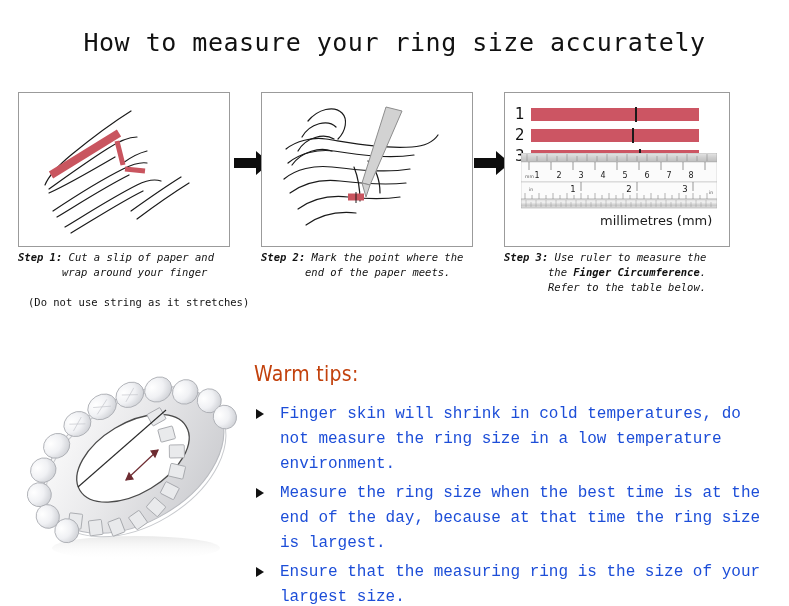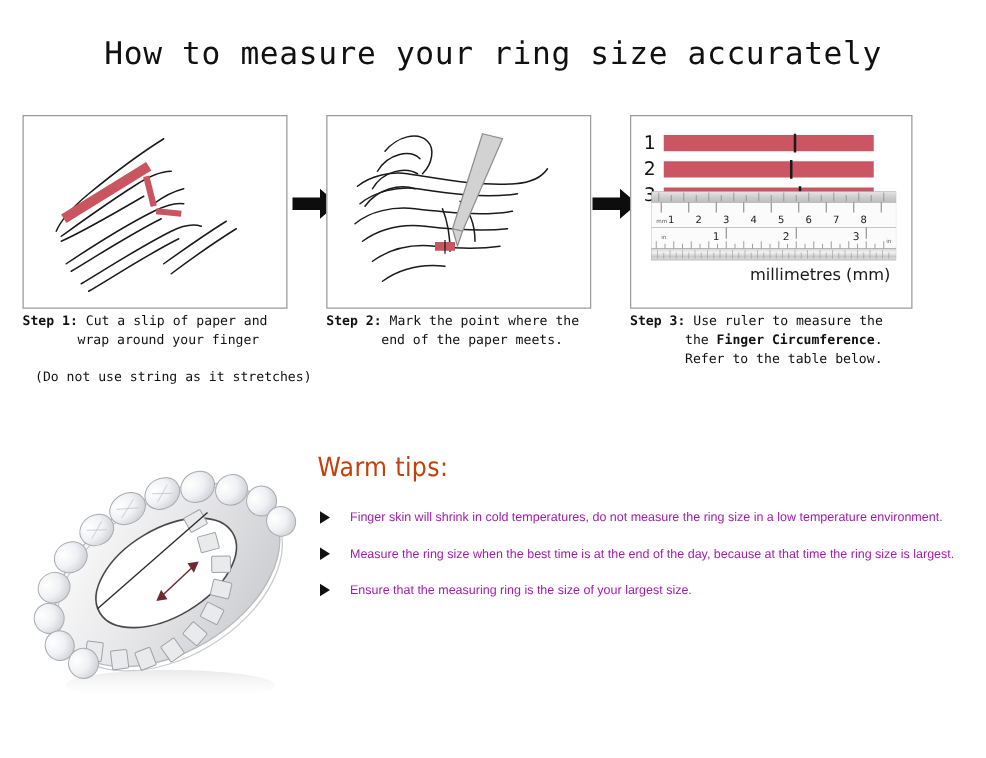--- a/index.html
+++ b/index.html
@@ -34,21 +34,21 @@
     position:absolute;top:56px;width:44px;height:30px;
   }
   #arrow1{left:212px;}
   #arrow2{left:452px;}
   .arrow svg{display:block;width:44px;height:30px;}
 
   
   .caption{
     position:absolute;
     font-family:"DejaVu Sans Mono", monospace;
-    font-size:10.5px;line-height:15px;color:#111;
+    font-size:10.5px;line-height:15px;color:#111;font-style:italic;
   }
   #cap1{left:18px;top:250px;width:225px;}
   #cap2{left:261px;top:250px;width:225px;}
   #cap3{left:504px;top:250px;width:250px;}
   .caption b{font-weight:700;}
   .cap-ind{display:block;padding-left:44px;}
   .cap-ind3{display:block;padding-left:44px;}
   .note{
     position:absolute;
     font-family:"DejaVu Sans Mono", monospace;
@@ -63,22 +63,22 @@
 
   
   .tips{position:absolute;left:254px;top:362px;width:520px;}
   .tips-title{
     font-family:"DejaVu Sans Condensed","DejaVu Sans", sans-serif;
     font-size:21px;color:#c2410c;letter-spacing:.3px;
     margin:0 0 16px 0;font-weight:400;
   }
   .tip{
     position:relative;padding-left:26px;
-    font-family:Liberation Sans, sans-serif;
-    font-size:10px;line-height:25px;color:#a21caf;
+    font-family:Liberation Mono, monospace;
+    font-size:16px;line-height:25px;color:#1d4ed8;
     margin-bottom:4px;
   }
   .tip .bullet{
     position:absolute;left:2px;top:7px;
     width:0;height:0;
     border-left:8px solid #111;
     border-top:5px solid transparent;
     border-bottom:5px solid transparent;
   }
 

